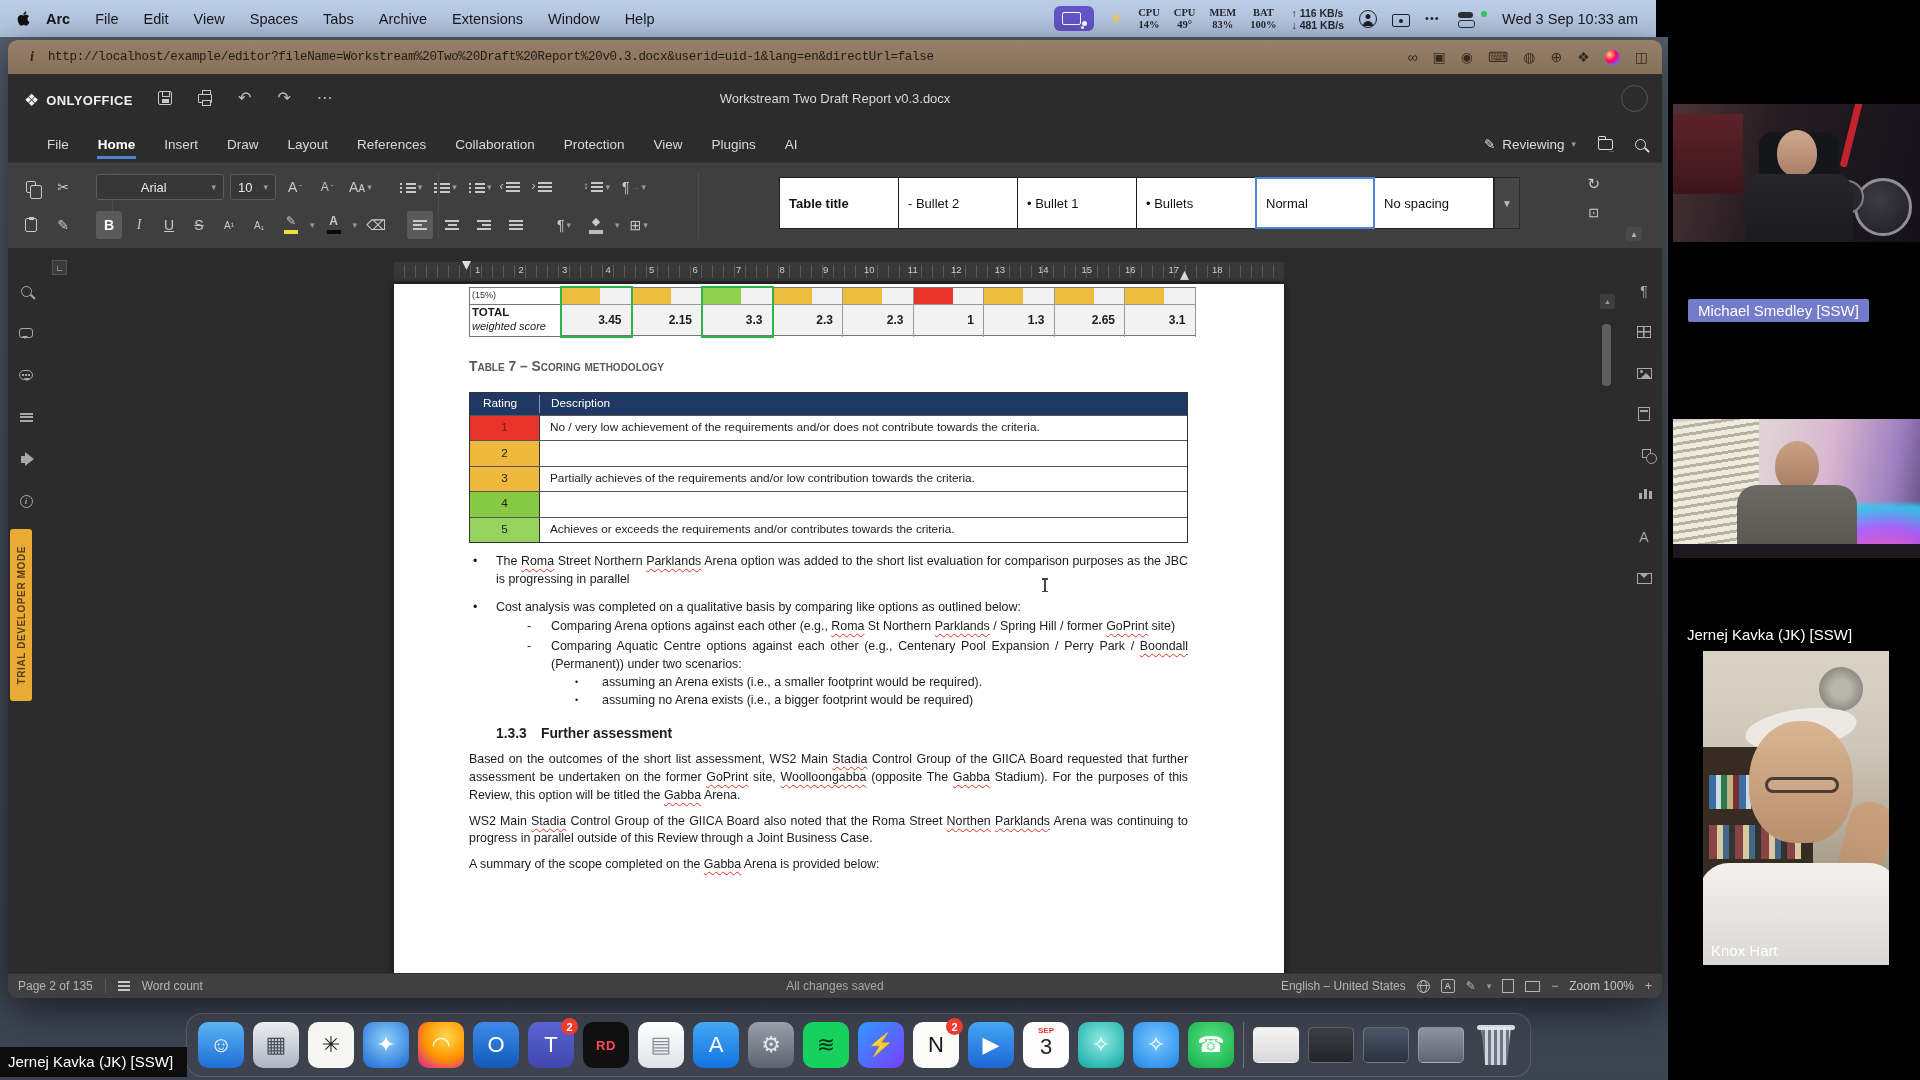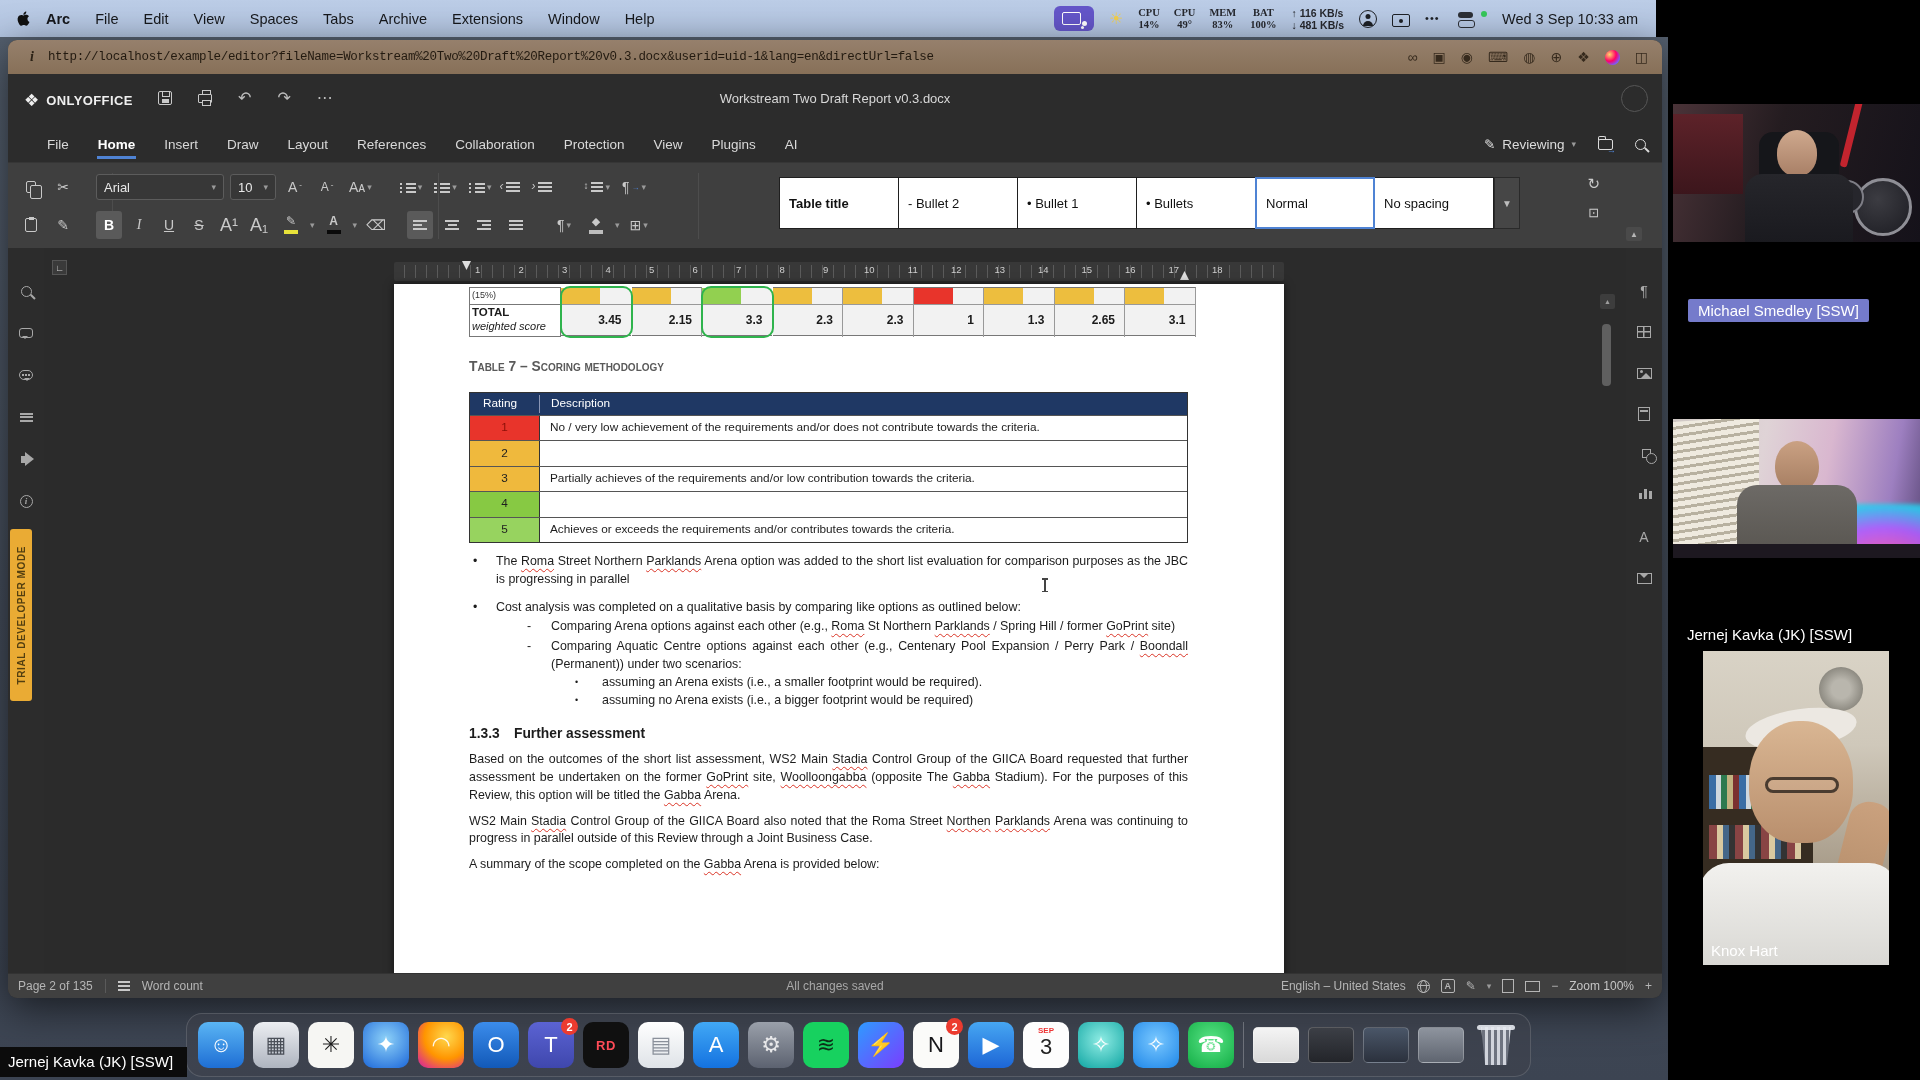--- a/index.html
+++ b/index.html
@@ -60,21 +60,21 @@
   .ic-lens::after{content:"";position:absolute;width:6px;height:1.7px;background:currentColor;transform:rotate(45deg);right:-5px;bottom:-2px;}
   
   .ootoolbar{position:absolute;left:0;top:122px;right:0;height:86px;background:#3f3f3f;border-top:1px solid #363636;color:#c9c9c9;}
   .trow{position:absolute;left:10px;display:flex;align-items:center;gap:6px;height:32px;}
   .t1{top:8px;} .t2{top:46px;}
   .tbtn{min-width:26px;height:28px;display:flex;align-items:center;justify-content:center;gap:2px;border-radius:3px;padding:0 3px;position:relative;font-size:14px;}
   .tbtn.active{background:#5a5a5a;color:#fff;}
   .tdiv{position:absolute;top:10px;width:1px;height:66px;background:#4d4d4d;}
   .combo{height:26px;border:1px solid #5c5c5c;border-radius:3px;background:#373737;display:flex;align-items:center;padding:0 7px;gap:8px;font-size:13px;color:#e8e8e8;}
   .fb{font-weight:800;} .fi{font-style:italic;font-family:"Liberation Serif",serif;} .fu{text-decoration:underline;} .fs{text-decoration:line-through;}
-  .supsub{font-size:18px;}
+  .supsub{font-size:10px;}
   .bar-btn{display:flex;flex-direction:column;align-items:center;line-height:11px;}
   .bar-btn .bar{width:14px;height:3.5px;margin-top:1px;}
   .cicon{position:relative;display:inline-block;color:#c9c9c9;}
   .ic-copy{width:10px;height:12px;border:1.5px solid currentColor;border-radius:2px;}
   .ic-copy::after{content:"";position:absolute;left:3px;top:3px;width:10px;height:12px;border:1.5px solid currentColor;background:#3f3f3f;border-radius:2px;}
   .ic-paste{width:12px;height:14px;border:1.5px solid currentColor;border-radius:2px;}
   .ic-paste::before{content:"";position:absolute;left:2.5px;top:-2px;width:5px;height:3px;background:currentColor;}
   .ic-save{width:14px;height:14px;border:1.5px solid currentColor;border-radius:2px;}
   .ic-save::before{content:"";position:absolute;left:3px;top:0;width:6px;height:4px;border:1.2px solid currentColor;border-top:none;}
   .ic-save::after{content:"";position:absolute;left:2.5px;bottom:1px;width:7px;height:4px;background:currentColor;}
@@ -153,21 +153,21 @@
   .top-table{position:absolute;left:75px;top:3px;display:flex;font-size:11.5px;}
   .tt-label{width:92px;border:1px solid #777;border-right:1px solid #777;}
   .tt-label .r1{height:17px;border-bottom:1px solid #777;font-size:9px;padding:2px 0 0 2px;color:#333;}
   .tt-label .r2{height:31px;padding:1px 0 0 2px;line-height:13.5px;}
   .tt-label .tl1{font-weight:700;font-size:11.5px;}
   .tt-label .tl2{font-style:italic;font-size:11px;}
   .tt-col{width:70.5px;border-top:1px solid #777;border-right:1px solid #999;position:relative;}
   .tt-col .sw{height:17px;border-bottom:1px solid #999;background:#f2f2f2;display:flex;}
   .tt-col .sw i{width:39px;height:100%;}
   .tt-col .val{height:31px;background:#f2f2f2;border-bottom:1px solid #777;display:flex;align-items:center;justify-content:flex-end;padding-right:9px;font-weight:700;font-size:12px;}
-  .tt-col.hl{outline:2.5px solid #2fb44d;outline-offset:-1.5px;z-index:2;border-radius:9px;}
+  .tt-col.hl{outline:2.5px solid #2fb44d;outline-offset:-1.5px;z-index:2;}
   .doc-flow{position:absolute;left:75px;top:74px;width:719px;font-size:12.4px;line-height:17.8px;color:#1c1c1c;}
   .capshead{font-variant:small-caps;font-weight:700;color:#595959;font-size:13.8px;line-height:18px;}
   .t4title{margin:0 0 16px;}
   .st{width:719px;border:1px solid #333;border-collapse:collapse;}
   .st .hrow{display:flex;background:#1F3864;color:#fff;height:22px;align-items:center;font-size:11.8px;}
   .st .hrow .c1{width:70px;padding-left:13px;border-right:1px solid #8a96b5;}
   .st .hrow .c2{padding-left:11px;}
   .st .row{display:flex;height:25.4px;border-top:1px solid #555;font-size:11.8px;}
   .st .row .c1{width:70px;display:flex;align-items:center;justify-content:center;border-right:1px solid #333;font-weight:400;}
   .st .row .c2{flex:1;display:flex;align-items:center;padding-left:10px;background:#fff;}
@@ -175,21 +175,21 @@
   .blk .mk{display:inline-block;}
   .blk.para{margin-top:8px;}
   .blk.intro{margin-top:28px;}
   .blk.b1{margin-top:10px;padding-left:27px;}
   .blk.b1 .mk{width:23px;margin-left:-23px;}
   .blk.d2{margin-top:2px;padding-left:82px;}
   .blk.d2 .mk{width:24px;margin-left:-24px;}
   .blk.b3{padding-left:133px;}
   .blk.b3 .mk{width:27px;margin-left:-27px;font-size:9px;vertical-align:1px;}
   .blk.h2x{margin-top:16px;font-weight:700;font-size:13.8px;text-align:left;}
-  .blk .hnum{display:inline-block;width:45px;}
+  .blk .hnum{display:inline-block;width:45px;margin-left:27px;}
   .blk.caps2{margin-top:28px;font-variant:small-caps;font-weight:700;color:#595959;font-size:13.8px;text-align:left;}
   .sq{text-decoration:underline;text-decoration-style:wavy;text-decoration-color:#da3325;text-decoration-thickness:1px;text-underline-offset:2.5px;}
   .ibeam{position:absolute;left:650px;top:294px;width:1.5px;height:14px;background:#444;}
   .ibeam::before,.ibeam::after{content:"";position:absolute;left:-2.5px;width:6.5px;height:1.5px;background:#444;}
   .ibeam::after{bottom:0;}
   
   .oostatus{position:absolute;left:0;right:0;bottom:0;height:25px;background:#404040;border-top:1px solid #333;display:flex;align-items:center;font-size:12px;color:#b5b5b5;padding:0 10px;}
   .stleft{display:flex;align-items:center;gap:12px;}
   .stdiv{width:1px;height:14px;background:#5a5a5a;}
   .stcenter{position:absolute;left:50%;transform:translateX(-50%);color:#a8a8a8;}
@@ -376,21 +376,21 @@
     <div class="tdiv" style="left:104px;"></div>
     <div class="tdiv" style="left:430px;"></div>
     <div class="tdiv" style="left:690px;"></div>
     <div class="trow t1">
       <span class="tbtn">
           <i class="cicon ic-copy"></i>
         </span>
       <span class="tbtn">✂</span>
       <span style="width:8px;"></span>
       <span class="combo" style="width:128px;">
-        <span style="flex:1;">Arial</span>
+        <span style="flex:1;text-align:center;">Arial</span>
           <span class="caret">▾</span>
       </span>
       <span class="combo" style="width:46px;">
         <span style="flex:1;">10</span>
           <span class="caret">▾</span>
       </span>
       <span class="tbtn">A<span style="font-size:8px;vertical-align:6px;">ˆ</span></span>
       <span class="tbtn" style="font-size:12px;">A<span style="font-size:8px;vertical-align:6px;">ˇ</span></span>
       <span class="tbtn">Aᴀ<span class="caret">▾</span></span>
       <span style="width:10px;"></span>

